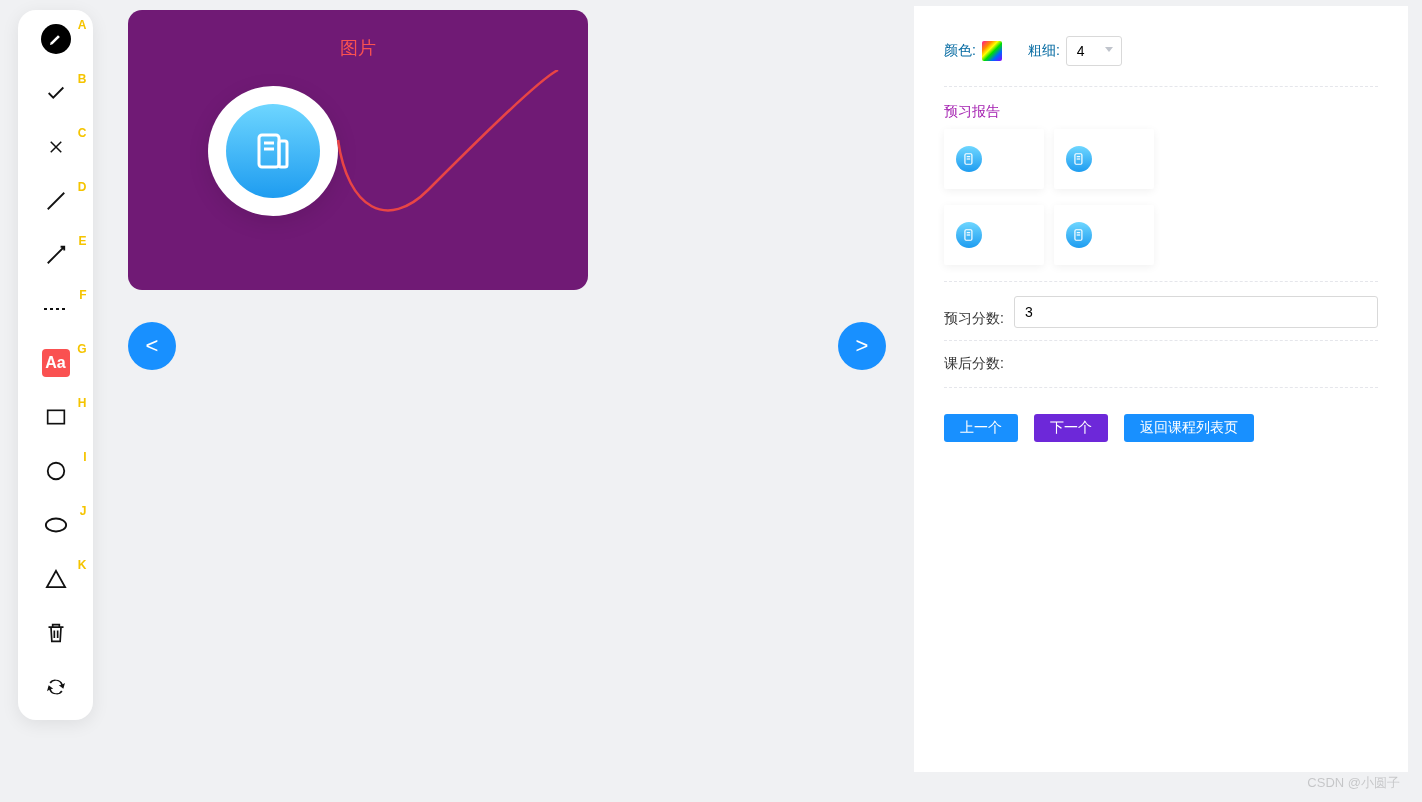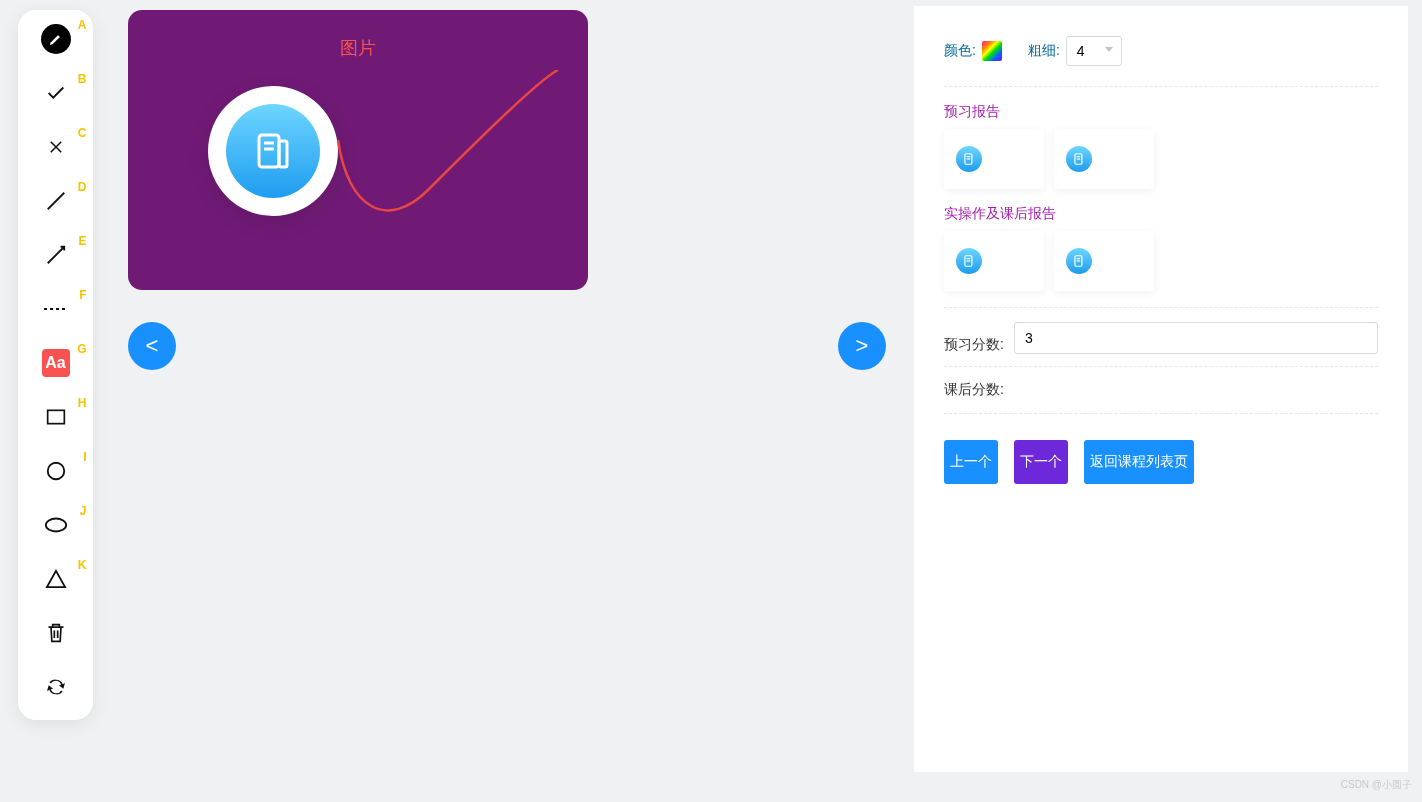--- a/index.html
+++ b/index.html
@@ -38,25 +38,25 @@
 .sec-title { font-size:14px; color:#a21caf; margin-bottom: 8px; }
 .thumb-row { display:flex; gap: 10px; margin-bottom: 16px; }
 .thumb { width: 100px; height: 60px; background:#fff; box-shadow: 0 2px 8px rgba(0,0,0,0.06); display:flex; align-items:center; justify-content:flex-start; padding-left:12px; cursor:pointer; border-radius:2px; }
 .thumb .mini { width: 26px; height:26px; border-radius:50%; background: linear-gradient(180deg,#6ed6ff,#1e9cf0); display:flex; align-items:center; justify-content:center; color:#fff; }
 
 .score-row { display:flex; align-items:flex-end; margin-bottom: 12px; border-top:1px dashed #e5e6eb; padding-top: 14px; }
 .score-row .slabel { font-size:14px; color:#333; width: 70px; }
 .score-row input { flex:1; border:1px solid #d9d9d9; border-radius:3px; height: 32px; padding: 0 10px; font-size:14px; outline:none; }
 
 .btns { display:flex; gap: 16px; border-top:1px dashed #e5e6eb; padding-top: 26px; margin-top: 14px; }
-.btn { height: 44px; padding: 0 6px; border-radius: 3px; border:none; font-size:14px; cursor:pointer; color:#fff; }
+.btn { height: 28px; padding: 0 16px; border-radius: 3px; border:none; font-size:14px; cursor:pointer; color:#fff; }
 .btn-blue { background:#1890ff; }
 .btn-green { background:#6d28d9;text-align:center; }
 
-.watermark { position:absolute; right: 10px; bottom: 10px; font-size:10px; color: rgba(0,0,0,0.18); text-align: right; }
+.watermark { position:absolute; right: 22px; bottom: 10px; font-size:13px; color: rgba(0,0,0,0.18); text-align: right; }
 </style>
 </head>
 <body>
 
 <div class="toolbar">
   <div class="tool active">
     <svg width="16" height="16" viewBox="0 0 24 24">
         <path d="M3 21l3.8-1 11-11-2.8-2.8-11 11L3 21z" fill="currentColor"></path>
       </svg>
     <span class="label">A</span>
@@ -183,21 +183,20 @@
         <div class="mini">
           <svg width="14" height="14" viewBox="0 0 24 24">
             <rect x="5" y="3" width="12" height="18" rx="2" fill="none" stroke="#fff" stroke-width="2"></rect>
             <line x1="8" y1="8" x2="14" y2="8" stroke="#fff" stroke-width="2"></line>
             <line x1="8" y1="12" x2="14" y2="12" stroke="#fff" stroke-width="2"></line>
           </svg>
         </div>
       </div>
   </div>
 
-  <div class="sec-title">实操作及课后报告</div>
   <div class="thumb-row">
     <div class="thumb">
         <div class="mini">
           <svg width="14" height="14" viewBox="0 0 24 24">
             <rect x="5" y="3" width="12" height="18" rx="2" fill="none" stroke="#fff" stroke-width="2"></rect>
             <line x1="8" y1="8" x2="14" y2="8" stroke="#fff" stroke-width="2"></line>
             <line x1="8" y1="12" x2="14" y2="12" stroke="#fff" stroke-width="2"></line>
           </svg>
         </div>
       </div>

